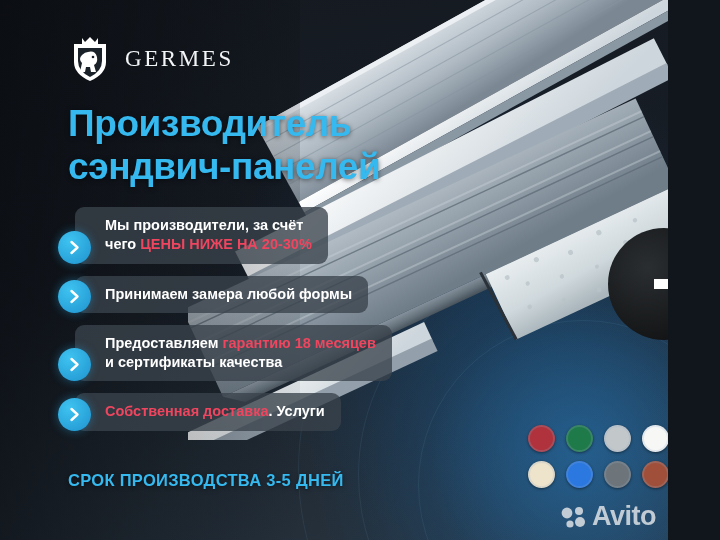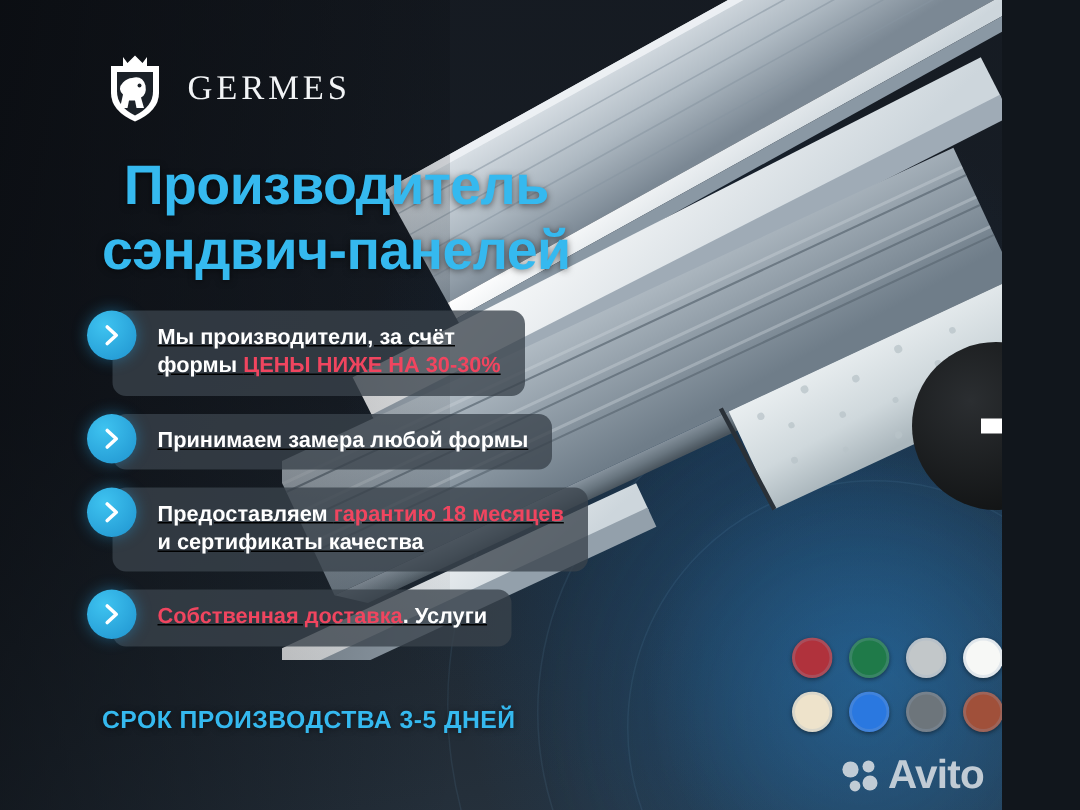--- a/index.html
+++ b/index.html
@@ -88,21 +88,21 @@
     letter-spacing:-0.4px;
     text-shadow:0 1px 5px rgba(0,0,0,0.55);
   }
   .headline .l2 { display:block; }
 
   
   .bullets {
     position:absolute; left:58px; top:207px;
     display:flex; flex-direction:column; gap:12px;
   }
-  .bullet { position:relative; display:flex; align-items:flex-start;text-decoration:underline; }
+  .bullet { position:relative; display:flex; align-items:flex-end; }
   .chev {
     position:relative; z-index:2;
     flex:0 0 auto;
     width:33px; height:33px; border-radius:50%;
     background:radial-gradient(circle at 35% 30%, #3ec3f0 0%, #1f93cf 100%);
     box-shadow:0 0 10px rgba(40,160,220,0.45);
     display:flex; align-items:center; justify-content:center;
     margin-right:-16px;
   }
   .chev svg { width:15px; height:15px; display:block; }
@@ -281,36 +281,36 @@
         <path d="M6 8 L38 8 L38 26 Q38 38 22 45 Q6 38 6 26 Z" fill="#ffffff"></path>
         <path d="M10 12 L34 12 L34 25 Q34 35 22 41 Q10 35 10 25 Z" fill="#1b2128"></path>
         <path d="M14 2 L17 6 L22 1 L27 6 L30 2 L30 8 L14 8 Z" fill="#ffffff"></path>
         <path d="M20 16 q7 -2 9 5 q1 6 -3 8 l2 7 l-5 0 l-1 -5 l-4 0 l-1 5 l-5 0 l2 -9 q-4 -4 0 -8 q3 -3 6 -3 z" fill="#ffffff"></path>
         <circle cx="25" cy="21" r="1.3" fill="#1b2128"></circle>
       </svg>
     </span>
     <span class="logo-word">GERMES</span>
   </div>
 
-  <h1 class="headline" style="color: rgb(53, 185, 239); text-align: center;">
+  <h1 class="headline" style="color: rgb(53, 185, 239);">
     <span class="l1">Производитель</span>
     <span class="l2">сэндвич-панелей</span>
   </h1>
 
   <div class="bullets">
 
     <div class="bullet">
       <span class="chev">
         <svg viewBox="0 0 15 15">
             <path d="M4.5 2 L10.5 7.5 L4.5 13" stroke="#ffffff" stroke-width="2.4" fill="none" stroke-linecap="round" stroke-linejoin="round"></path>
           </svg>
       </span>
       <div class="bubble">
         <span class="ln"><span>Мы производители, за счёт</span></span>
-        <span class="ln"><span>формы </span><span class="hl" style="color: rgb(240, 69, 95);">ЦЕНЫ НИЖЕ НА 30-30%</span></span>
+        <span class="ln"><span>чего </span><span class="hl" style="color: rgb(240, 69, 95);">ЦЕНЫ НИЖЕ НА 20-30%</span></span>
       </div>
     </div>
 
     <div class="bullet">
       <span class="chev">
         <svg viewBox="0 0 15 15">
             <path d="M4.5 2 L10.5 7.5 L4.5 13" stroke="#ffffff" stroke-width="2.4" fill="none" stroke-linecap="round" stroke-linejoin="round"></path>
           </svg>
       </span>
       <div class="bubble">

